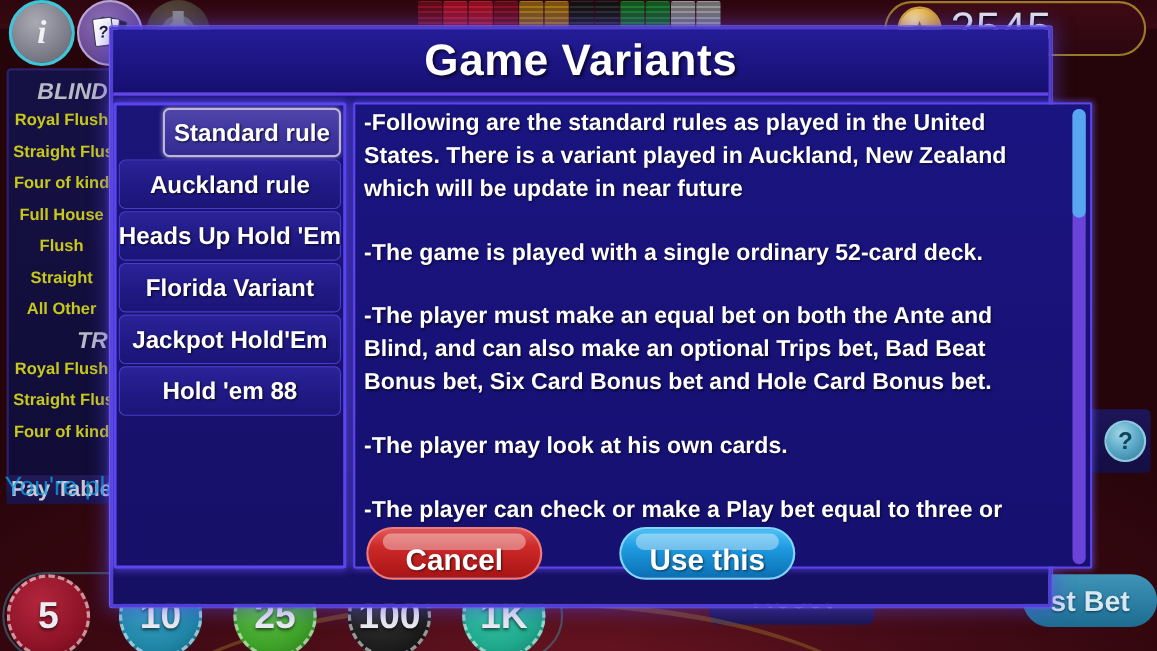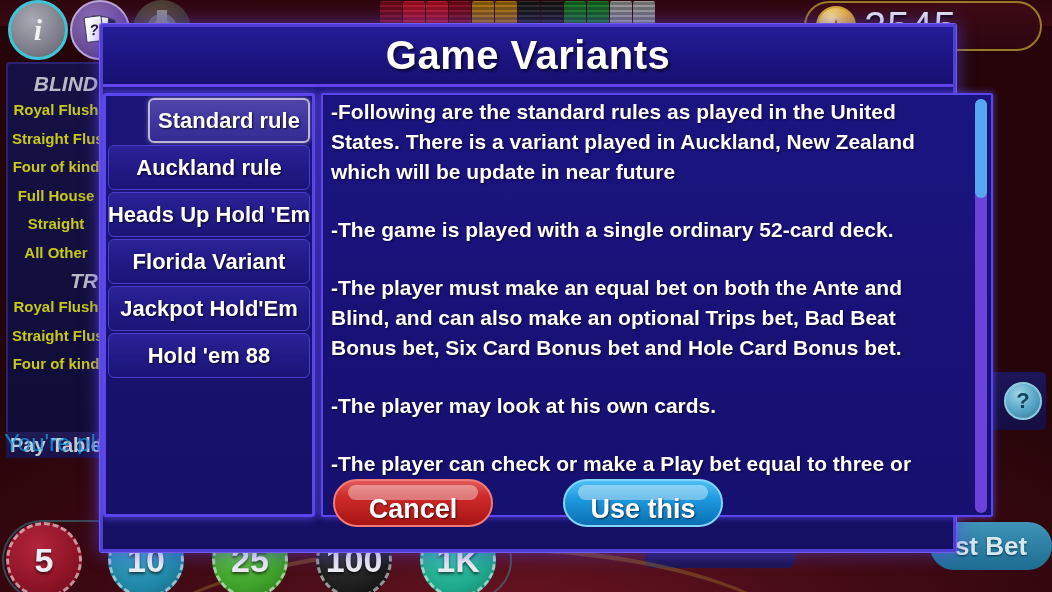--- a/index.html
+++ b/index.html
@@ -343,20 +343,21 @@
     <span id="coin-icon">★</span>
     <span id="balance-value">2545</span>
   </div>
 
   <div id="paytable-panel">
     <div class="pt-head">BLIND</div>
     <div class="pt-row">Royal Flush</div>
     <div class="pt-row">Straight Flus</div>
     <div class="pt-row">Four of kind</div>
     <div class="pt-row">Full House</div>
+    <div class="pt-row">Flush</div>
     <div class="pt-row">Straight</div>
     <div class="pt-row">All Other</div>
     <div class="pt-head">TR</div>
     <div class="pt-row">Royal Flush</div>
     <div class="pt-row">Straight Flus</div>
     <div class="pt-row">Four of kind</div>
   </div>
   <div id="paytable-label">Pay Table</div>
   <div id="paytable-sub">You're pla</div>
 

